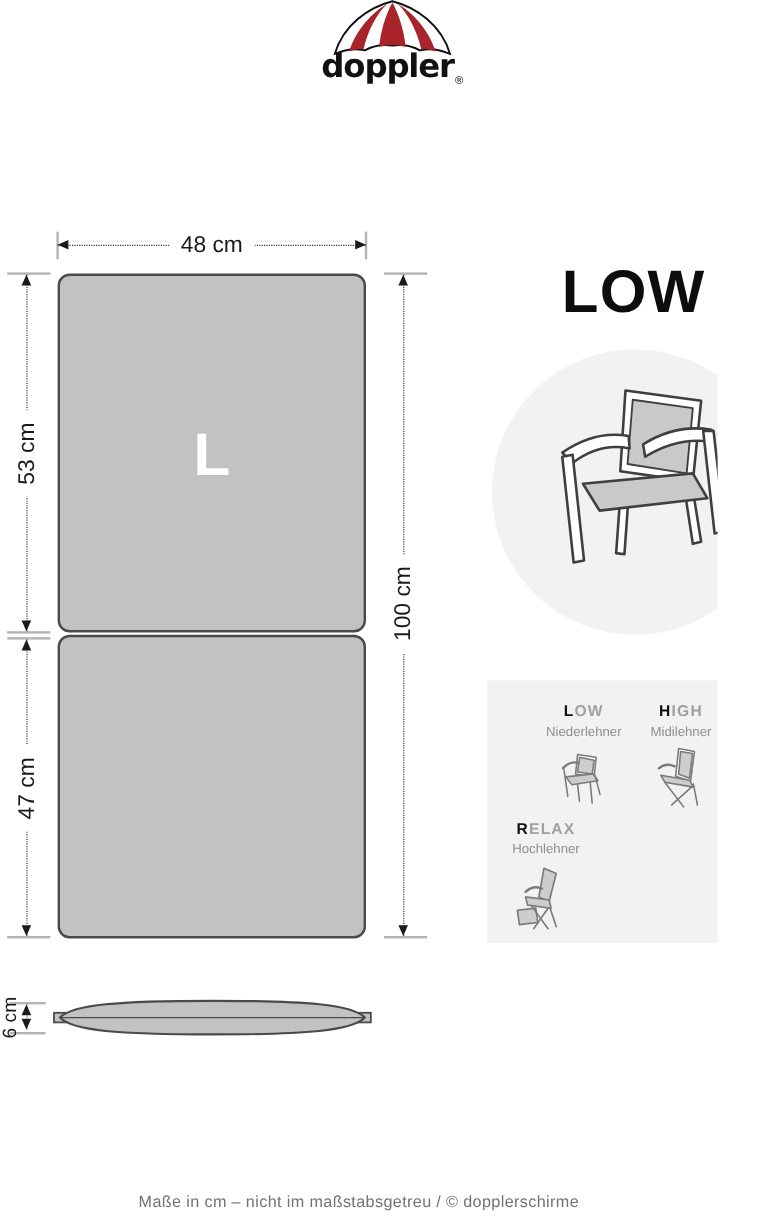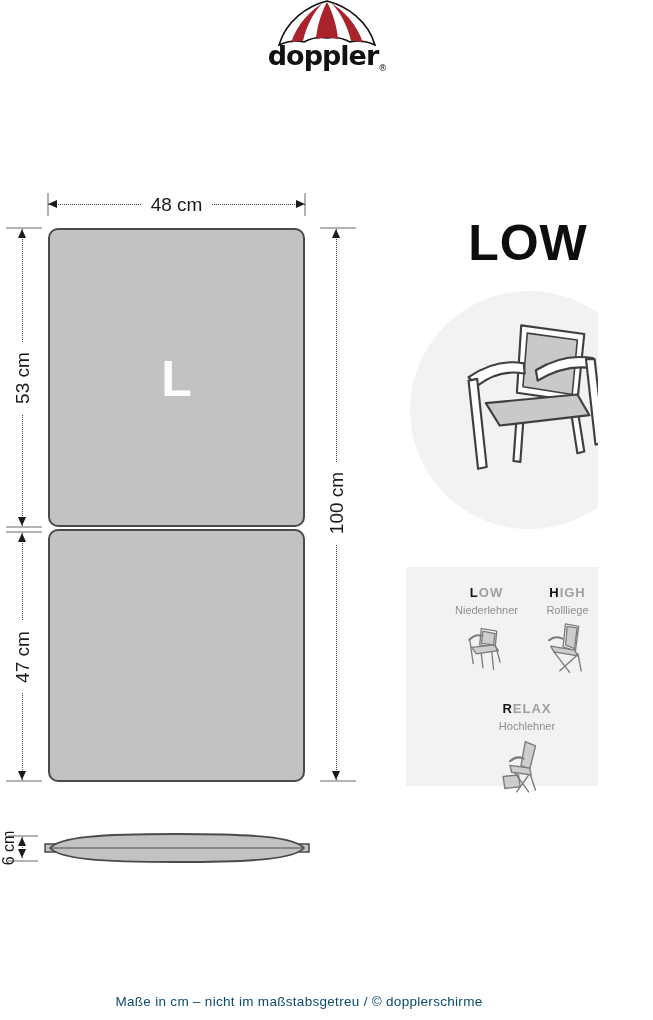--- a/index.html
+++ b/index.html
@@ -44,32 +44,32 @@
   
   .type-heading { position:absolute; left:406px; top:218px; width:244px; text-align:center;
      font-size:50px; font-weight:800; letter-spacing:1px; color:#0d0d0d; line-height:1; }
   .type-circle { position:absolute; left:410px; top:291px; width:238px; height:238px;
      border-radius:50%; background:#f2f2f2; }
   .type-circle svg { position:absolute; left:24px; top:14px; }
   
   .type-panel { position:absolute; left:406px; top:567px; width:242px; height:219px; background:#f2f2f2; }
   .panel-row { position:absolute; left:0; right:0; display:flex; justify-content:center; }
   .panel-row-1 { top:18px; gap:3px; }
-  .panel-row-2 { top:134px; gap:24px; }
+  .panel-row-2 { top:116px; gap:24px;flex-direction:column; }
   .type-col { text-align:center; }
   .panel-row-1 .type-col { width:78px; }
   .panel-row-2 .type-col { width:98px; }
   .type-name { font-size:13px; font-weight:700; letter-spacing:1px; white-space:nowrap; }
   .type-name .first { color:#121212; }
   .type-name .rest { color:#a0a0a0; }
   .type-sub { font-size:11px; color:#8f8f8f; margin-top:4px; white-space:nowrap; }
   .type-col svg { margin-top:7px; }
   
   .footer { position:absolute; left:0; right:0; top:994px; text-align:center;
-     font-size:13.5px; color:#0c4a6e; letter-spacing:0.3px; }
+     font-size:13.5px; color:#737373; letter-spacing:0.3px; }
 </style>
 </head>
 <body>
 
 <div class="stage">
 
   <div class="logo">
     <svg width="104" height="46" viewBox="0 0 104 46">
       <path d="M52,1 C32,6 11,21 4,45 Q17,39 29,42 Q40,36 52,38 Q64,36 75,42 Q87,39 100,45 C93,21 72,6 52,1 Z" fill="#ffffff" stroke="#111111" stroke-width="1.6"></path>
       <path d="M52,2 C46,13 42,27 41,39 Q52,36 63,39 C62,27 58,13 52,2 Z" fill="#a8232a"></path>
@@ -164,21 +164,21 @@
               <path d="M23,38 L25,55"></path>
               <path d="M41,29 L46,48"></path>
               <path d="M36,36 L38,57"></path>
           </g>
         </svg>
       </div>
 
 
       <div class="type-col">
         <div class="type-name"><span class="first">H</span><span class="rest">IGH</span></div>
-        <div class="type-sub">Rollliege</div>
+        <div class="type-sub">Midilehner</div>
         <svg width="56" height="56" viewBox="0 0 60 68">
           <g stroke="#7a7a7a" stroke-width="1.6" fill="none" stroke-linejoin="round" stroke-linecap="round">
             <polygon points="27,1 43,4 39,34 24,29" fill="#ffffff"></polygon>
             <polygon points="29,4 41,6 38,31 27,27" fill="#cdcdcd"></polygon>
             <polygon points="9,28 38,33 42,40 13,35" fill="#cdcdcd"></polygon>
             <path d="M7,21 Q14,15 23,19" stroke-width="2.4"></path>
             <path d="M13,35 L32,60"></path>
               <path d="M40,40 L20,58"></path>
               <path d="M42,37 L46,58"></path>
           </g>

